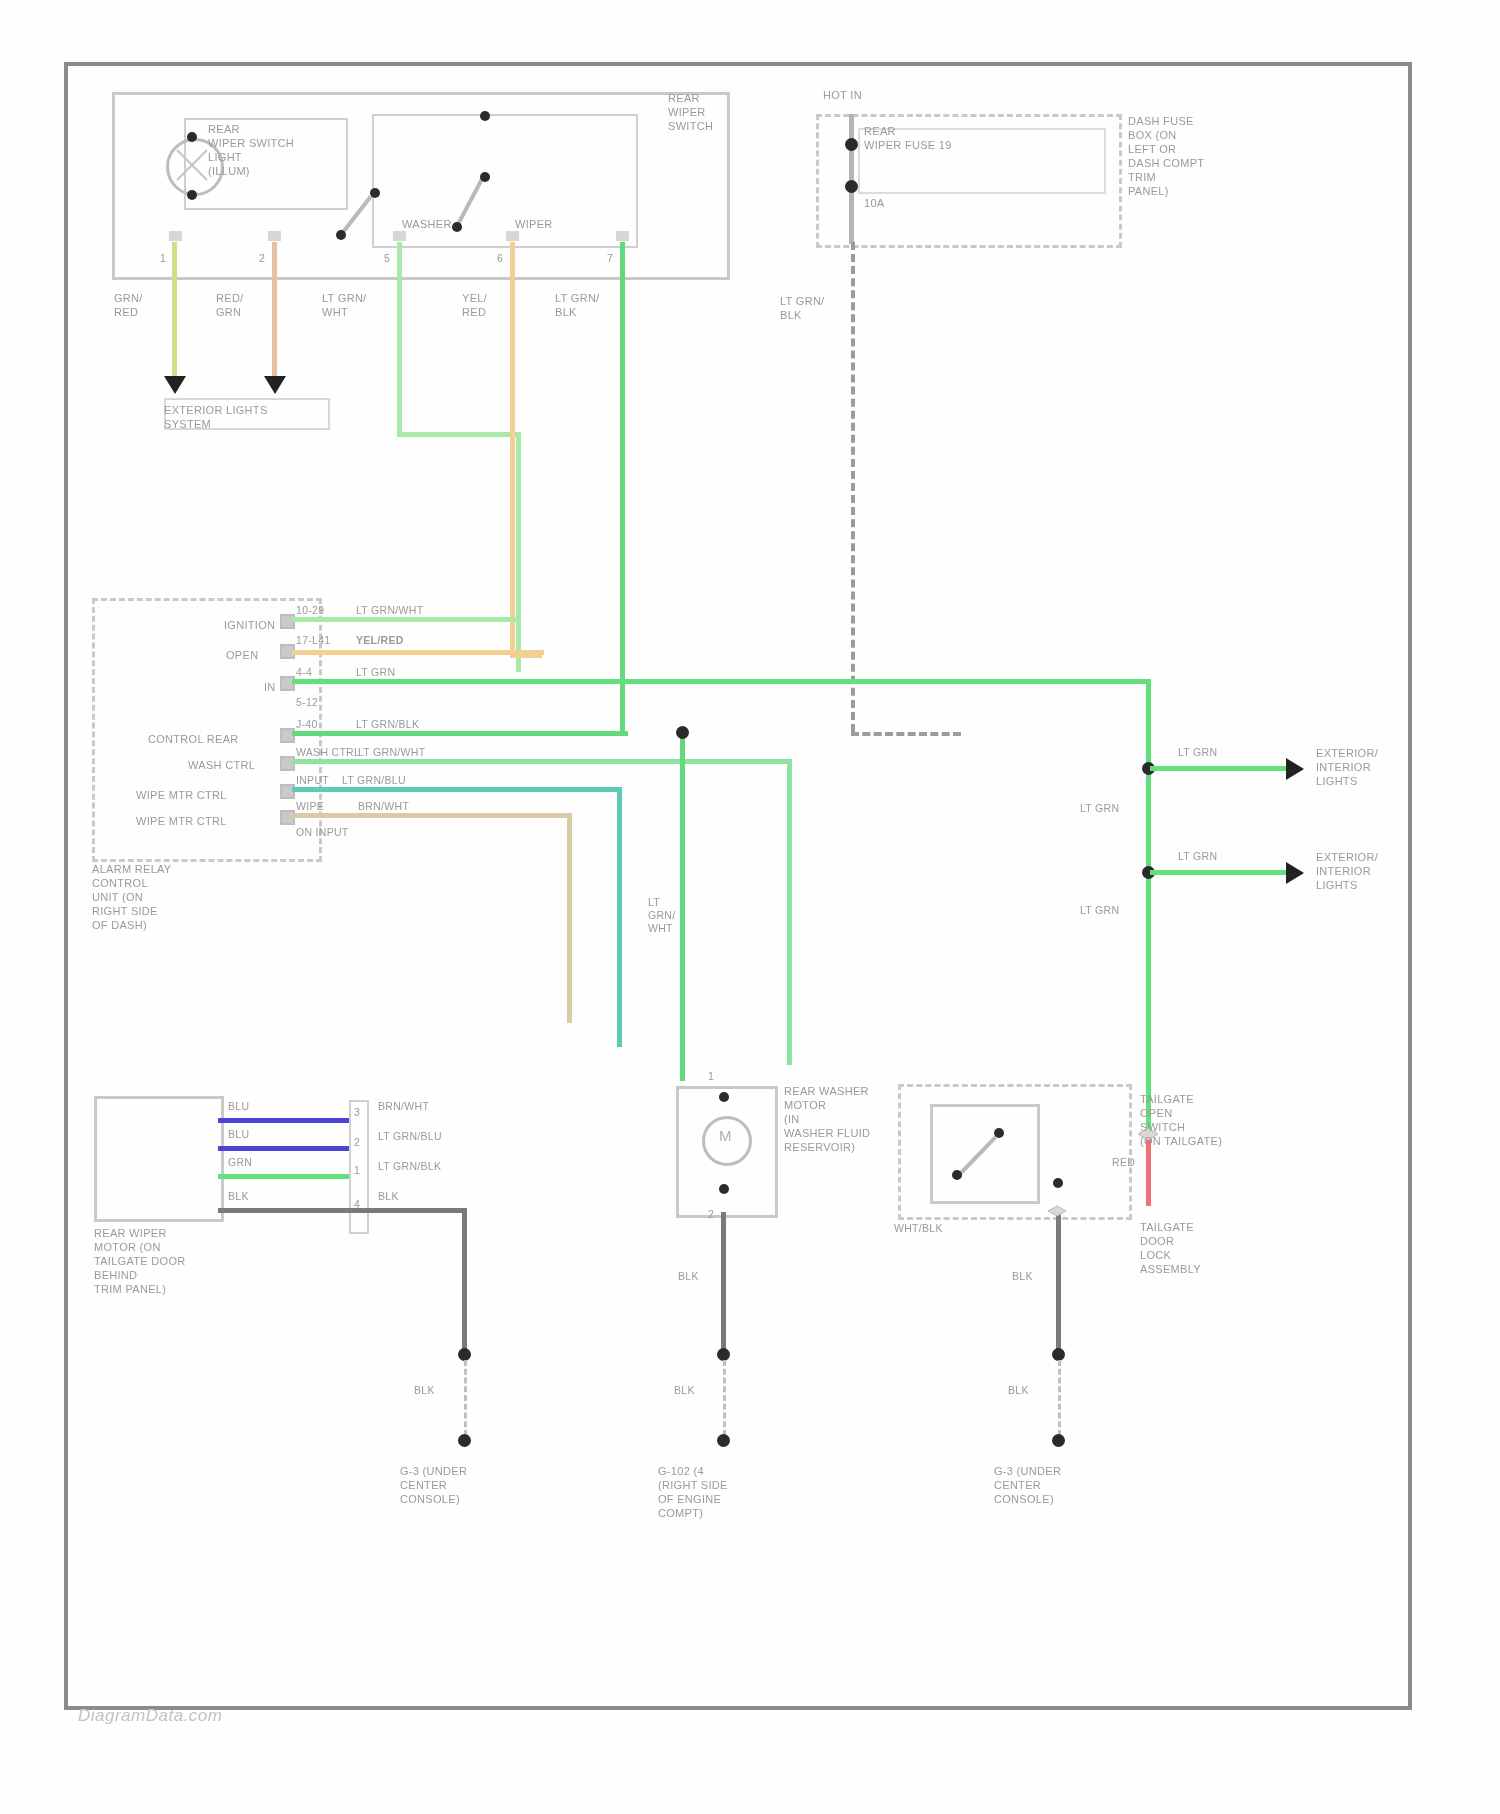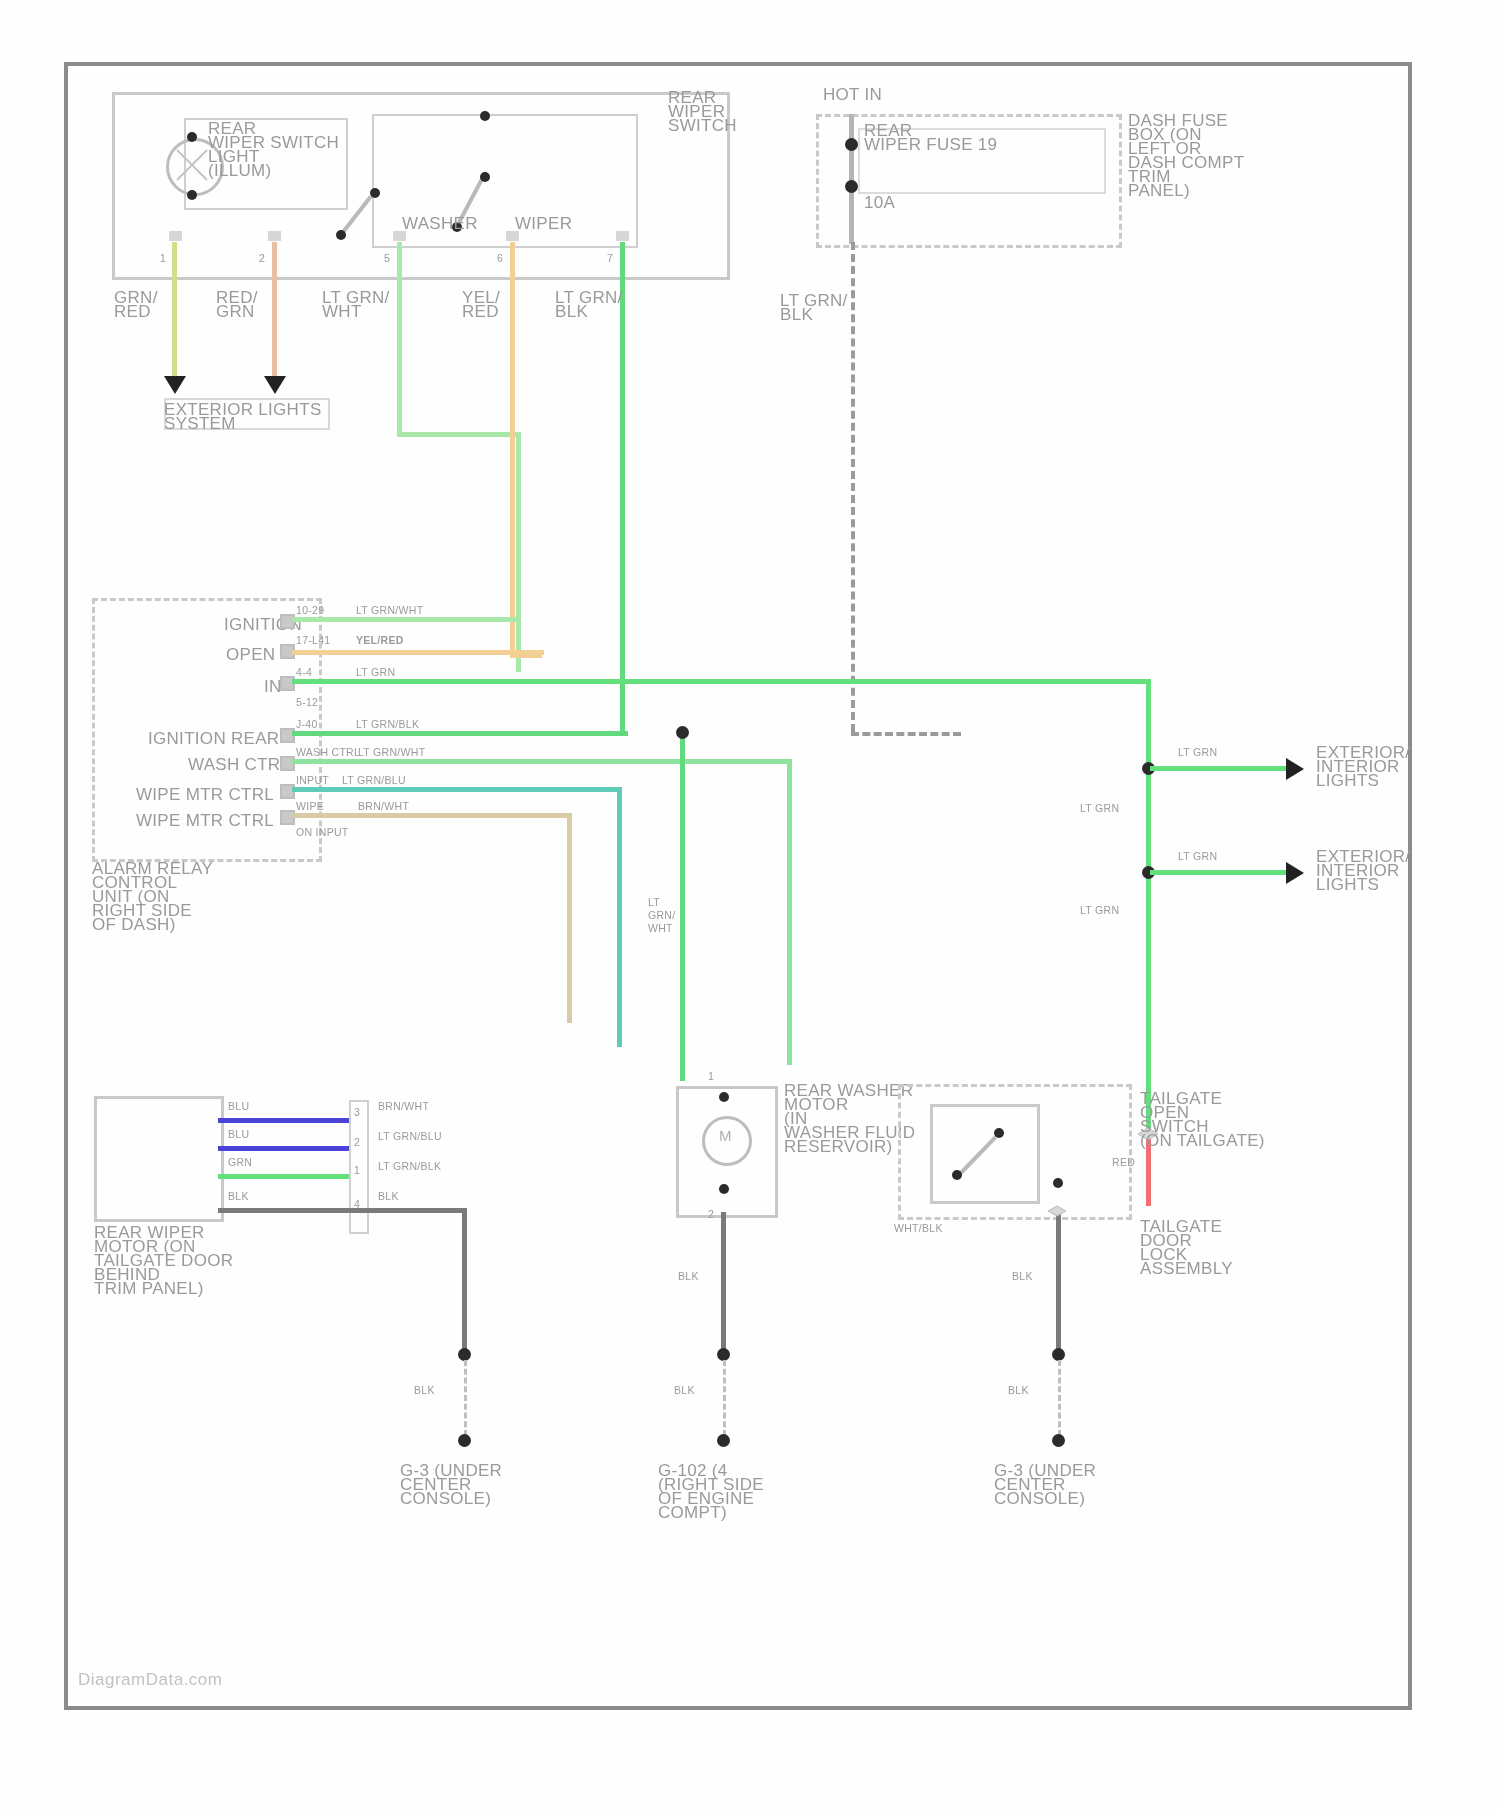--- a/index.html
+++ b/index.html
@@ -3,21 +3,21 @@
 <meta charset="utf-8">
 <style>
   html,body{margin:0;padding:0;background:#ffffff;}
   body{font-family:"Liberation Sans", sans-serif;}
   #page{position:relative;width:1500px;height:1814px;background:#fefefe;overflow:hidden;}
 
   
   #sheet{position:absolute;left:64px;top:62px;width:1340px;height:1640px;border:4px solid #8b8b8b;background:#fefefe;}
 
   .lbl{position:absolute;color:#9a9a9a;font-size:12.5px;line-height:15px;letter-spacing:.3px;white-space:pre;}
-  .lbl.sm{font-size:17px;line-height:14px;}
+  .lbl.sm{font-size:11px;line-height:14px;}
   .lbl.xs{font-size:10.5px;line-height:13px;}
 
   
   .w{position:absolute;}
   .wv{width:5px;}
   .wh{height:5px;}
   .wire-grnred{background:#cfe08a;}
   .wire-redgrn{background:#e8bfa0;}
   .wire-ltgrnwht{background:#a8e8a8;}
   .wire-yelred{background:#f3cf93;}
@@ -48,21 +48,21 @@
   
   .arrow-down{position:absolute;width:0;height:0;border-left:11px solid transparent;border-right:11px solid transparent;border-top:18px solid #222;}
   .arrow-right{position:absolute;width:0;height:0;border-top:11px solid transparent;border-bottom:11px solid transparent;border-left:18px solid #222;}
 
   
   .lever{position:absolute;height:4px;background:#b9b9b9;transform-origin:0 50%;}
 
   
   .motor{position:absolute;border:3px solid #bdbdbd;border-radius:50%;}
 
-  .watermark{position:absolute;color:#c2c2c2;font-size:17px;letter-spacing:.5px;}
+  .watermark{position:absolute;color:#c2c2c2;font-size:17px;font-style:italic;letter-spacing:.5px;margin-top:36px;}
 </style>
 </head>
 <body>
 
 <div id="page">
   <div id="sheet">
 
     <div class="box" style="left:44px;top:26px;width:612px;height:182px;"></div>
 
     <div class="boxthin" style="left:116px;top:52px;width:160px;height:88px;"></div>
@@ -165,21 +165,21 @@
     <div class="dashbox" style="left:24px;top:532px;width:224px;height:258px;"></div>
     <div class="lbl sm" style="left:24px;top:796px;">ALARM RELAY
 CONTROL
 UNIT (ON
 RIGHT SIDE
 OF DASH)</div>
 
     <div class="lbl sm" style="left:156px;top:552px;">IGNITION</div>
     <div class="lbl sm" style="left:158px;top:582px;">OPEN</div>
     <div class="lbl sm" style="left:196px;top:614px;">IN</div>
-    <div class="lbl sm" style="left:80px;top:666px;">IGNITION REAR</div>
+    <div class="lbl sm" style="left:80px;top:666px;">CONTROL REAR</div>
     <div class="lbl sm" style="left:120px;top:692px;">WASH CTRL</div>
     <div class="lbl sm" style="left:68px;top:722px;">WIPE MTR CTRL</div>
     <div class="lbl sm" style="left:68px;top:748px;">WIPE MTR CTRL</div>
 
     <div class="pin" style="left:212px;top:548px;"></div>
     <div class="pin" style="left:212px;top:578px;"></div>
     <div class="pin" style="left:212px;top:610px;"></div>
     <div class="pin" style="left:212px;top:662px;"></div>
     <div class="pin" style="left:212px;top:690px;"></div>
     <div class="pin" style="left:212px;top:718px;"></div>

